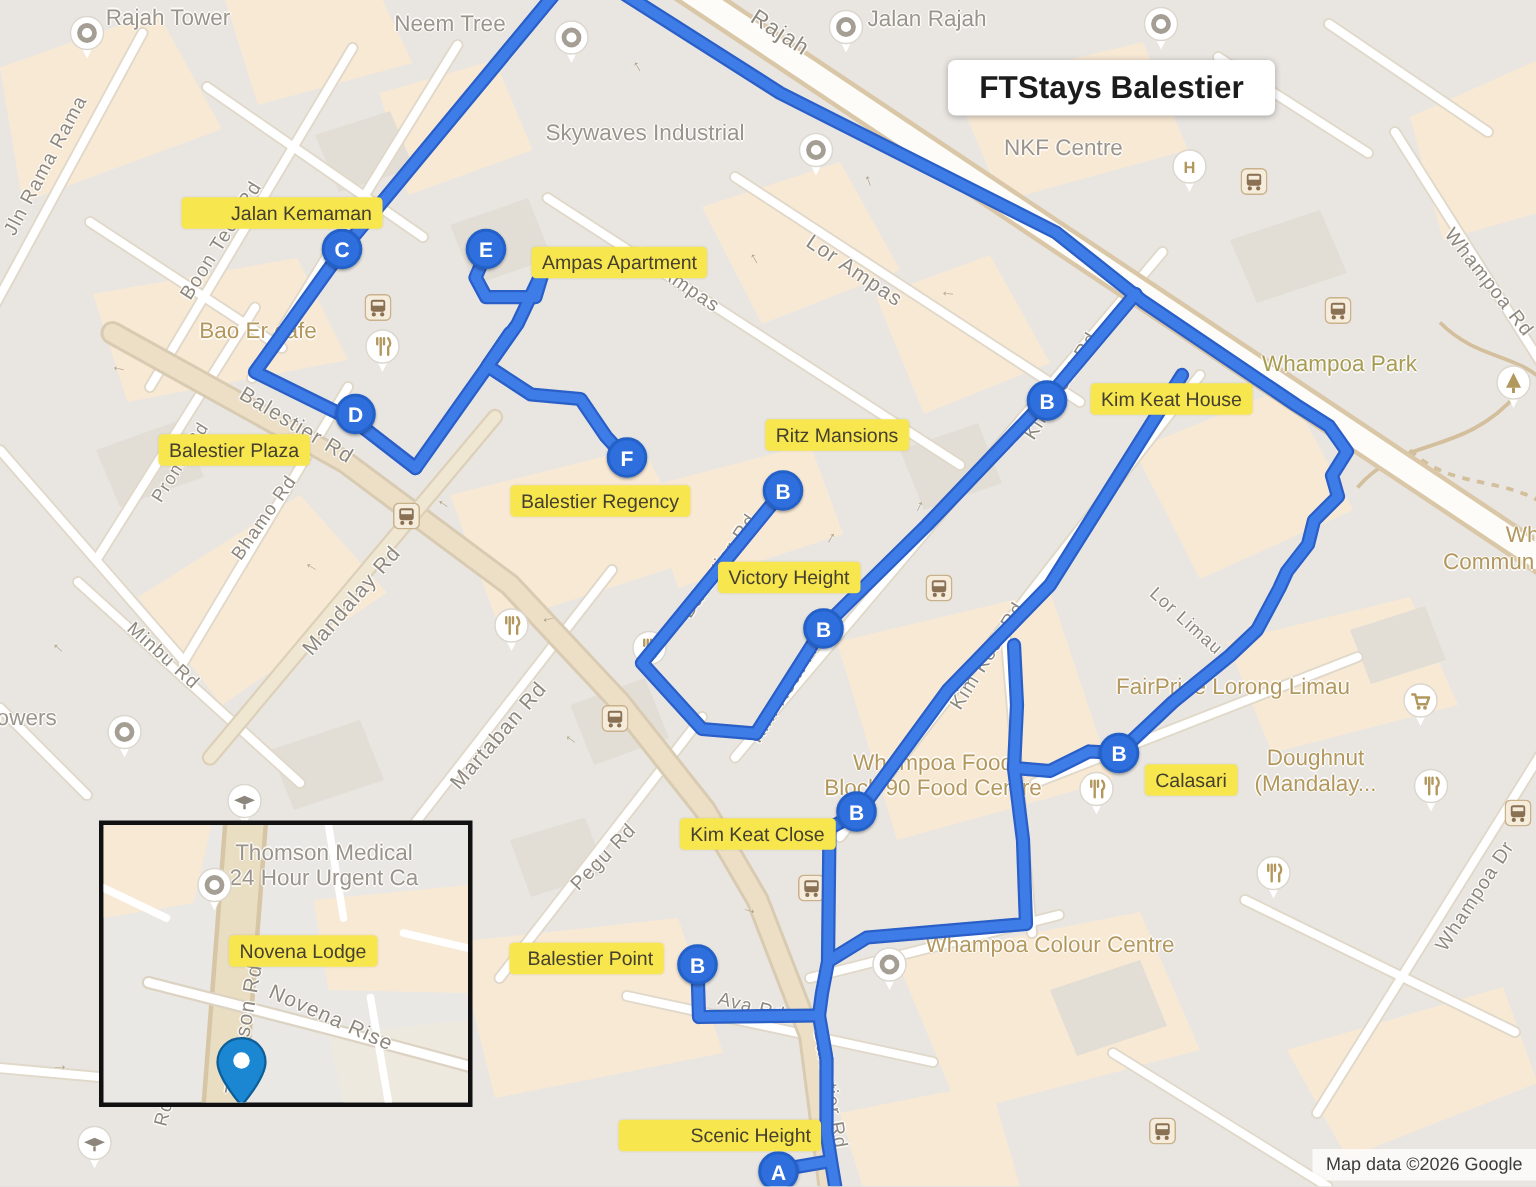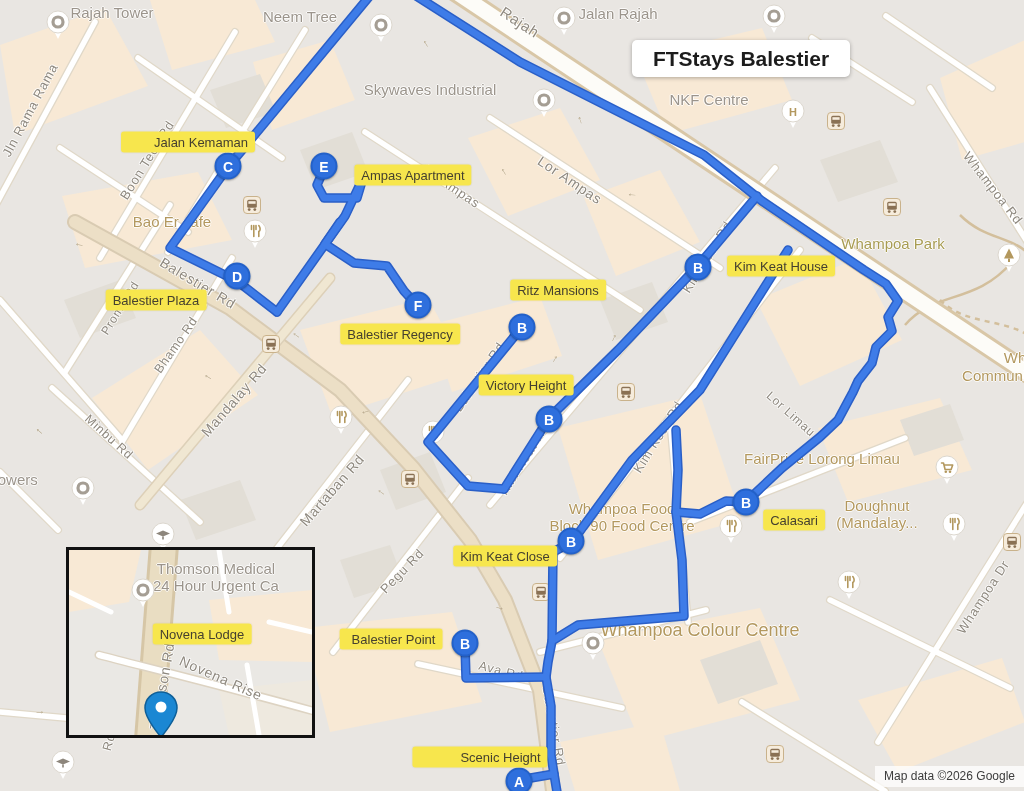--- a/index.html
+++ b/index.html
@@ -227,21 +227,21 @@
         <div>FairPrice Lorong Limau</div>
       </div>
       <div class="poi" style="color: rgb(179, 152, 94); font-size: 15px; left: 877px; top: 514px;">
         <div>Doughnut</div>
         <div>(Mandalay...</div>
       </div>
       <div class="poi" style="color: rgb(179, 152, 94); font-size: 15px; left: 622px; top: 517px;">
         <div>Whampoa Food</div>
         <div>Block 90 Food Centre</div>
       </div>
-      <div class="poi" style="color: rgb(179, 152, 94); font-size: 18px; left: 700px; top: 630px;">
+      <div class="poi" style="color: rgb(179, 152, 94); font-size: 15px; left: 700px; top: 630px;">
         <div>Whampoa Colour Centre</div>
       </div>
       <div class="poi" style="color: rgb(179, 152, 94); font-size: 15px; left: 1038px; top: 357px;">
         <div>Whampoa</div>
       </div>
       <div class="poi" style="color: rgb(179, 152, 94); font-size: 15px; left: 1000px; top: 375px;">
         <div>Community</div>
       </div>
       <div class="pin" style="left: 45px; top: 10px;">
         <svg width="26" height="31" viewBox="0 0 26 31">

